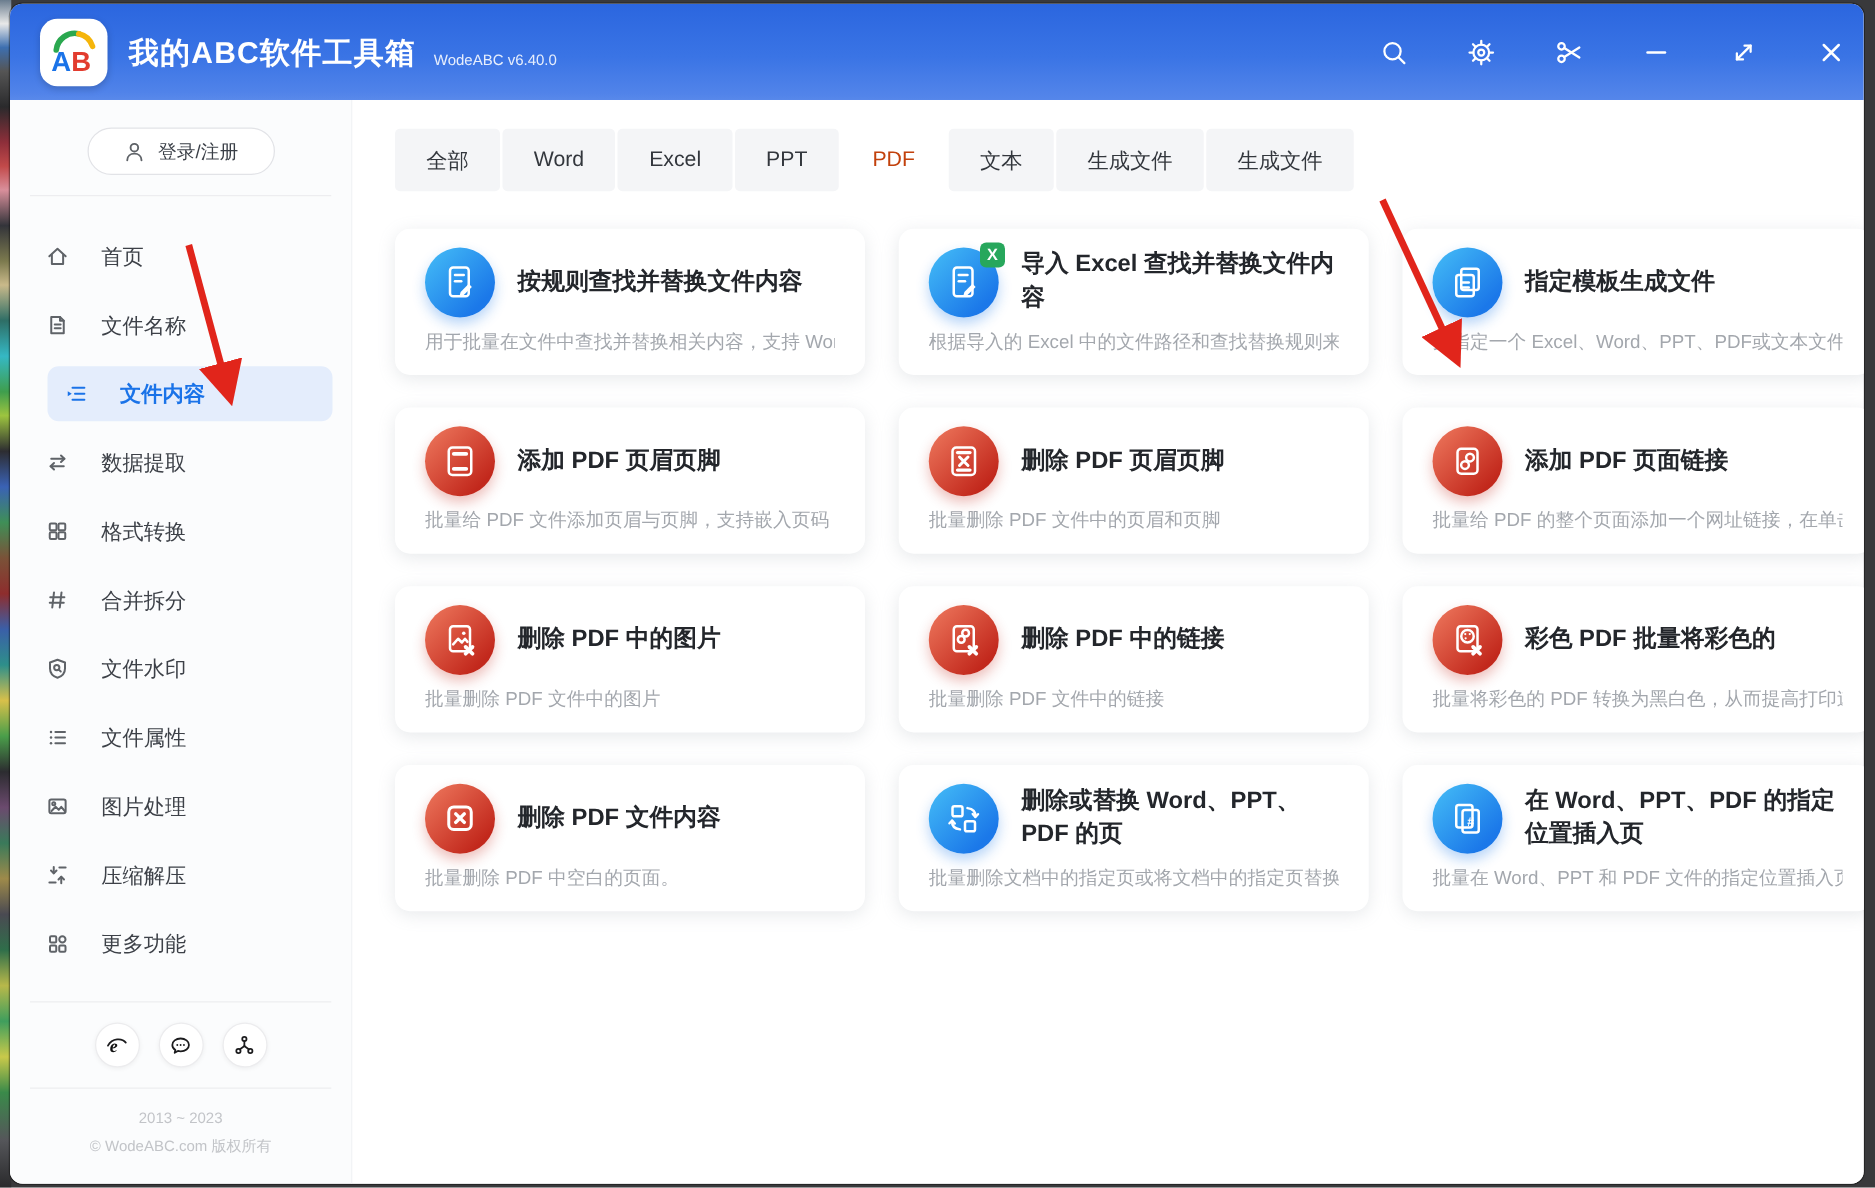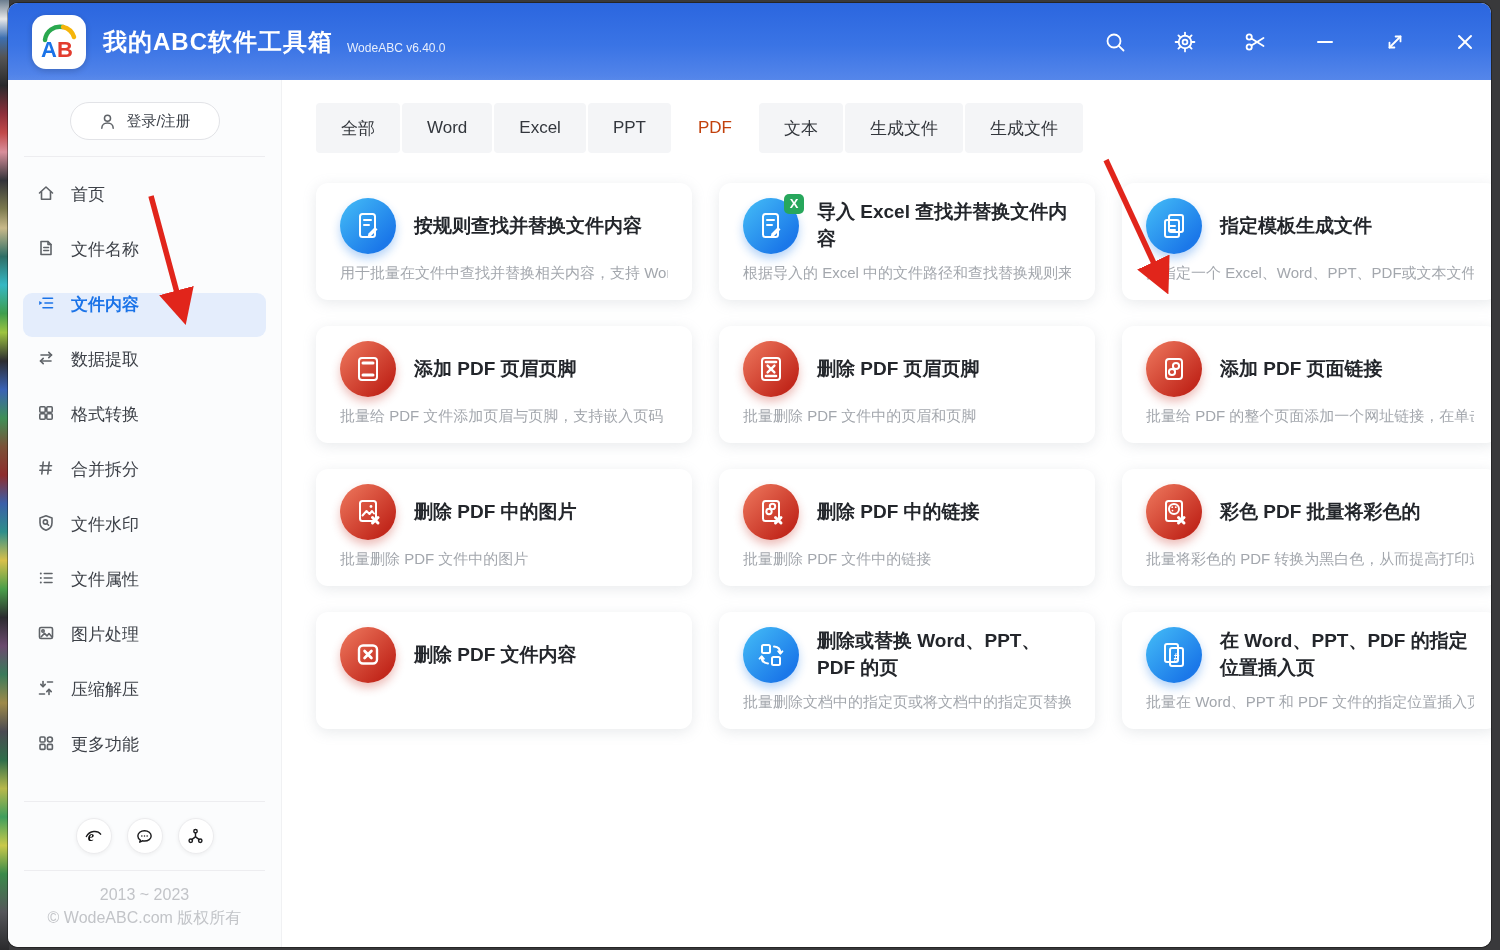--- a/index.html
+++ b/index.html
@@ -55,35 +55,35 @@
   }
   .login-btn {
     margin:22px auto 0; width:150px; height:38px; border:1px solid #e2e3e7; border-radius:19px;
     background:#fff; display:flex; align-items:center; justify-content:center; gap:9px;
     font-size:15px; color:#3a3f47; cursor:pointer; flex:none;
   }
   .login-btn svg, .nav-item svg { stroke:#5f6368; stroke-width:1.6; fill:none; stroke-linecap:round; stroke-linejoin:round; }
   .sb-divider { height:1px; background:#ededf0; margin:16px 16px 0; flex:none; }
   .nav { padding:26px 15px 0; flex:none; }
   .nav-item {
-    height:44px; border-radius:9px; display:flex; align-items:flex-start; gap:15px;
+    height:44px; border-radius:9px; display:flex; align-items:center; gap:25px;
     padding:0 13px; font-size:17px; color:#3d4148; margin-bottom:11px; cursor:pointer;
   }
-  .nav-item.selected { background:#e4edfc; color:#1a73e8; font-weight:700; }
+  .nav-item.selected { background:#e4edfc; color:#1a73e8; font-weight:700;margin-left:15px; }
   .nav-item.selected svg { stroke:#1a73e8; }
   .nav-item .fillpart { fill:#5f6368; stroke:none; }
   .nav-item.selected .fillpart { fill:#1a73e8; }
   .sb-bottom { margin-top:auto; flex:none; }
   .sb-circles { display:flex; justify-content:center; gap:15px; padding:16px 0; }
   .sb-circle {
     width:36px; height:36px; border-radius:50%; background:#fff; border:1px solid #ececee;
     box-shadow:0 1px 4px rgba(0,0,0,.06); display:flex; align-items:center; justify-content:center; cursor:pointer;
   }
   .sb-circle svg { stroke:#1c1c1e; stroke-width:1.5; fill:none; stroke-linecap:round; stroke-linejoin:round; }
-  .sb-copy { text-align:center; color:#c2c4c8; font-size:16px; line-height:23px; padding:12px 0 18px; }
+  .sb-copy { text-align:center; color:#c2c4c8; font-size:12px; line-height:23px; padding:12px 0 18px; }
   
   .main { flex:1; background:#fff; padding:23px 0 0 34px; min-width:0; }
   .tabs { display:flex; gap:2px; }
   .tab {
     height:50px; padding:0 25px; background:#f4f5f7; display:flex; align-items:center;
     font-size:17px; color:#33373d; border-radius:4px; cursor:pointer; white-space:nowrap;
   }
   .tab.active { background:#fff; color:#c2410c; }
   .cards { margin-top:30px; display:grid; grid-template-columns:repeat(3,376px); gap:26px 27px; }
   .card {
@@ -486,20 +486,21 @@
           <div class="card-head">
             <div class="cicon red">
               <svg class="glyph" width="32" height="32" viewBox="0 0 32 32">
                 <rect x="7" y="6.5" width="18" height="18" rx="4" stroke-width="2.4"></rect>
                 <line x1="12.6" y1="12.1" x2="19.4" y2="18.9" stroke-width="2.8"></line>
                   <line x1="19.4" y1="12.1" x2="12.6" y2="18.9" stroke-width="2.8"></line>
               </svg>
             </div>
             <div class="card-title">删除 PDF 文件内容</div>
           </div>
+          <div class="card-desc">批量删除 PDF 中空白的页面。</div>
         </div>
 
         <div class="card">
           <div class="card-head">
             <div class="cicon blue">
               <svg class="glyph" width="32" height="32" viewBox="0 0 32 32">
                 <rect x="7" y="6" width="8" height="8" rx="1.5"></rect>
                 <rect x="17" y="18" width="8" height="8" rx="1.5"></rect>
                 <path d="M19 7.5 C23.5 8 25.5 10.5 25.3 14.2"></path>
                   <polyline points="23.2,12.2 25.3,14.6 27.4,12.4"></polyline>

